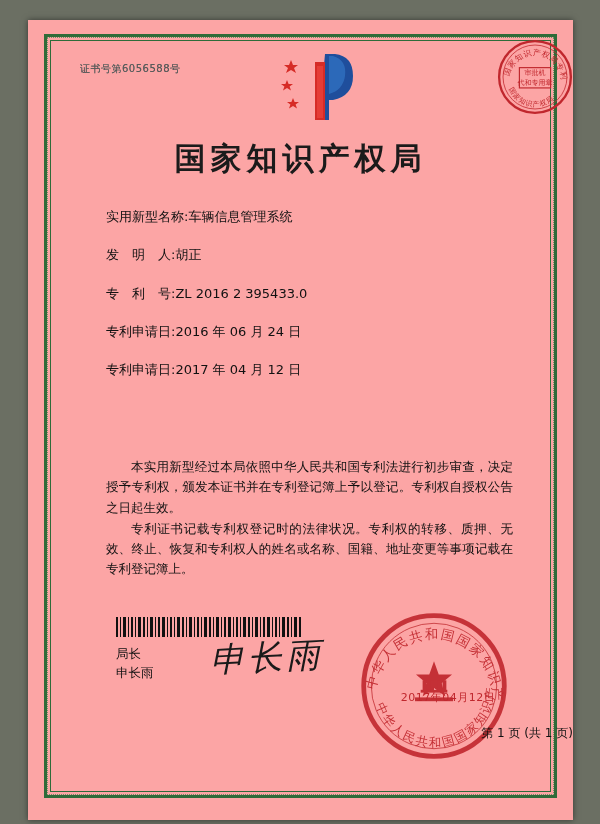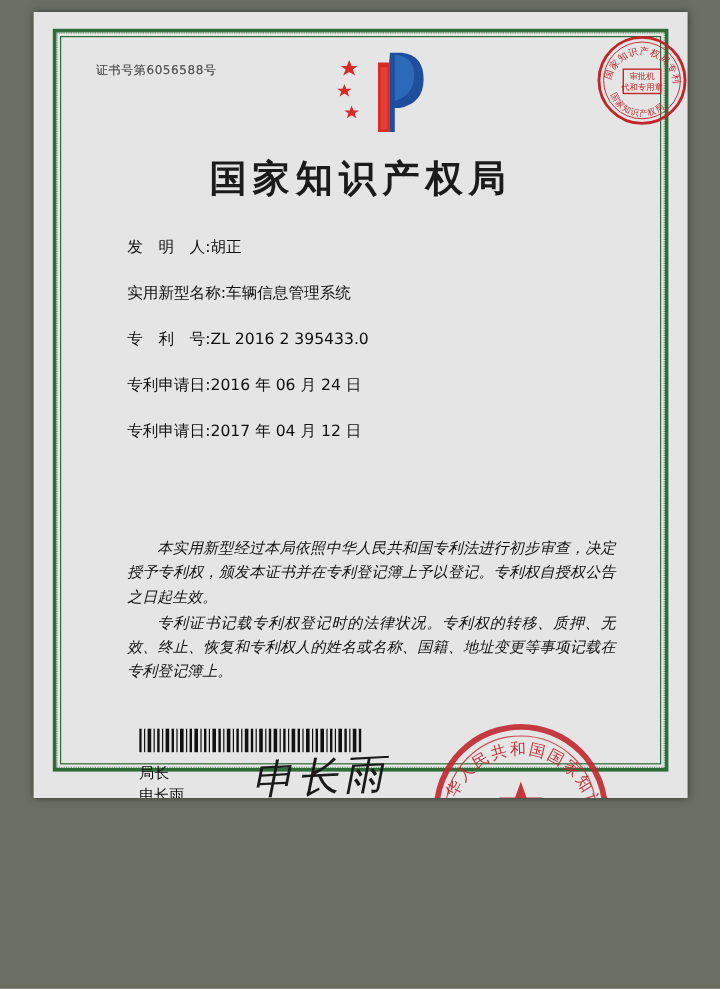--- a/index.html
+++ b/index.html
@@ -9,24 +9,24 @@
   body {
     width: 600px;
     height: 824px;
     background: #6b6f63;
     font-family: "DejaVu Sans", "Liberation Sans", sans-serif;
     overflow: hidden;
   }
   .page {
     position: absolute;
     left: 28px;
-    top: 10px;
+    top: 20px;
     width: 545px;
-    height: 655px;
-    background: #e5e5e5;
+    height: 800px;
+    background: #fca5a5;
     box-shadow: 0 0 6px rgba(0,0,0,0.5);
     overflow: hidden;
   }
   
   .frame-outer {
     position: absolute;
     left: 16px;
     top: 14px;
     right: 16px;
     bottom: 22px;
@@ -124,21 +124,20 @@
     right: 56px;
     top: 437px;
     font-size: 12.5px;
     line-height: 1.62;
     color: #111;
     text-align: justify;
   }
   .body-text p {
     margin: 0 4px 1px 0;
     text-indent: 2em;
-    font-style: italic;
   }
   .barcode {
     position: absolute;
     left: 88px;
     top: 597px;
     width: 186px;
     height: 20px;
   }
   .sign-block {
     position: absolute;
@@ -225,26 +224,26 @@
     <path id="arcBot" d="M 14 52 A 36 36 0 0 0 86 52" fill="none"></path>
     <text font-size="9" fill="#c0272d" font-family="DejaVu Sans, sans-serif" letter-spacing="1">
       <textPath href="#arcBot" startOffset="12%">国家知识产权局</textPath>
     </text>
   </svg>
 
   <div class="title">国家知识产权局</div>
 
   <div class="fields">
     <div class="field-row">
+      <span class="field-label">实用新型名称:</span>
+      <span class="field-value">车辆信息管理系统</span>
+    </div>
+    <div class="field-row">
       <span class="field-label">发　明　人:</span>
       <span class="field-value">胡正</span>
-    </div>
-    <div class="field-row">
-      <span class="field-label">实用新型名称:</span>
-      <span class="field-value">车辆信息管理系统</span>
     </div>
     <div class="field-row">
       <span class="field-label">专　利　号:</span>
       <span class="field-value">ZL 2016 2 395433.0</span>
     </div>
     <div class="field-row">
       <span class="field-label">专利申请日:</span>
       <span class="field-value">2016 年 06 月 24 日</span>
     </div>
     <div class="field-row">

